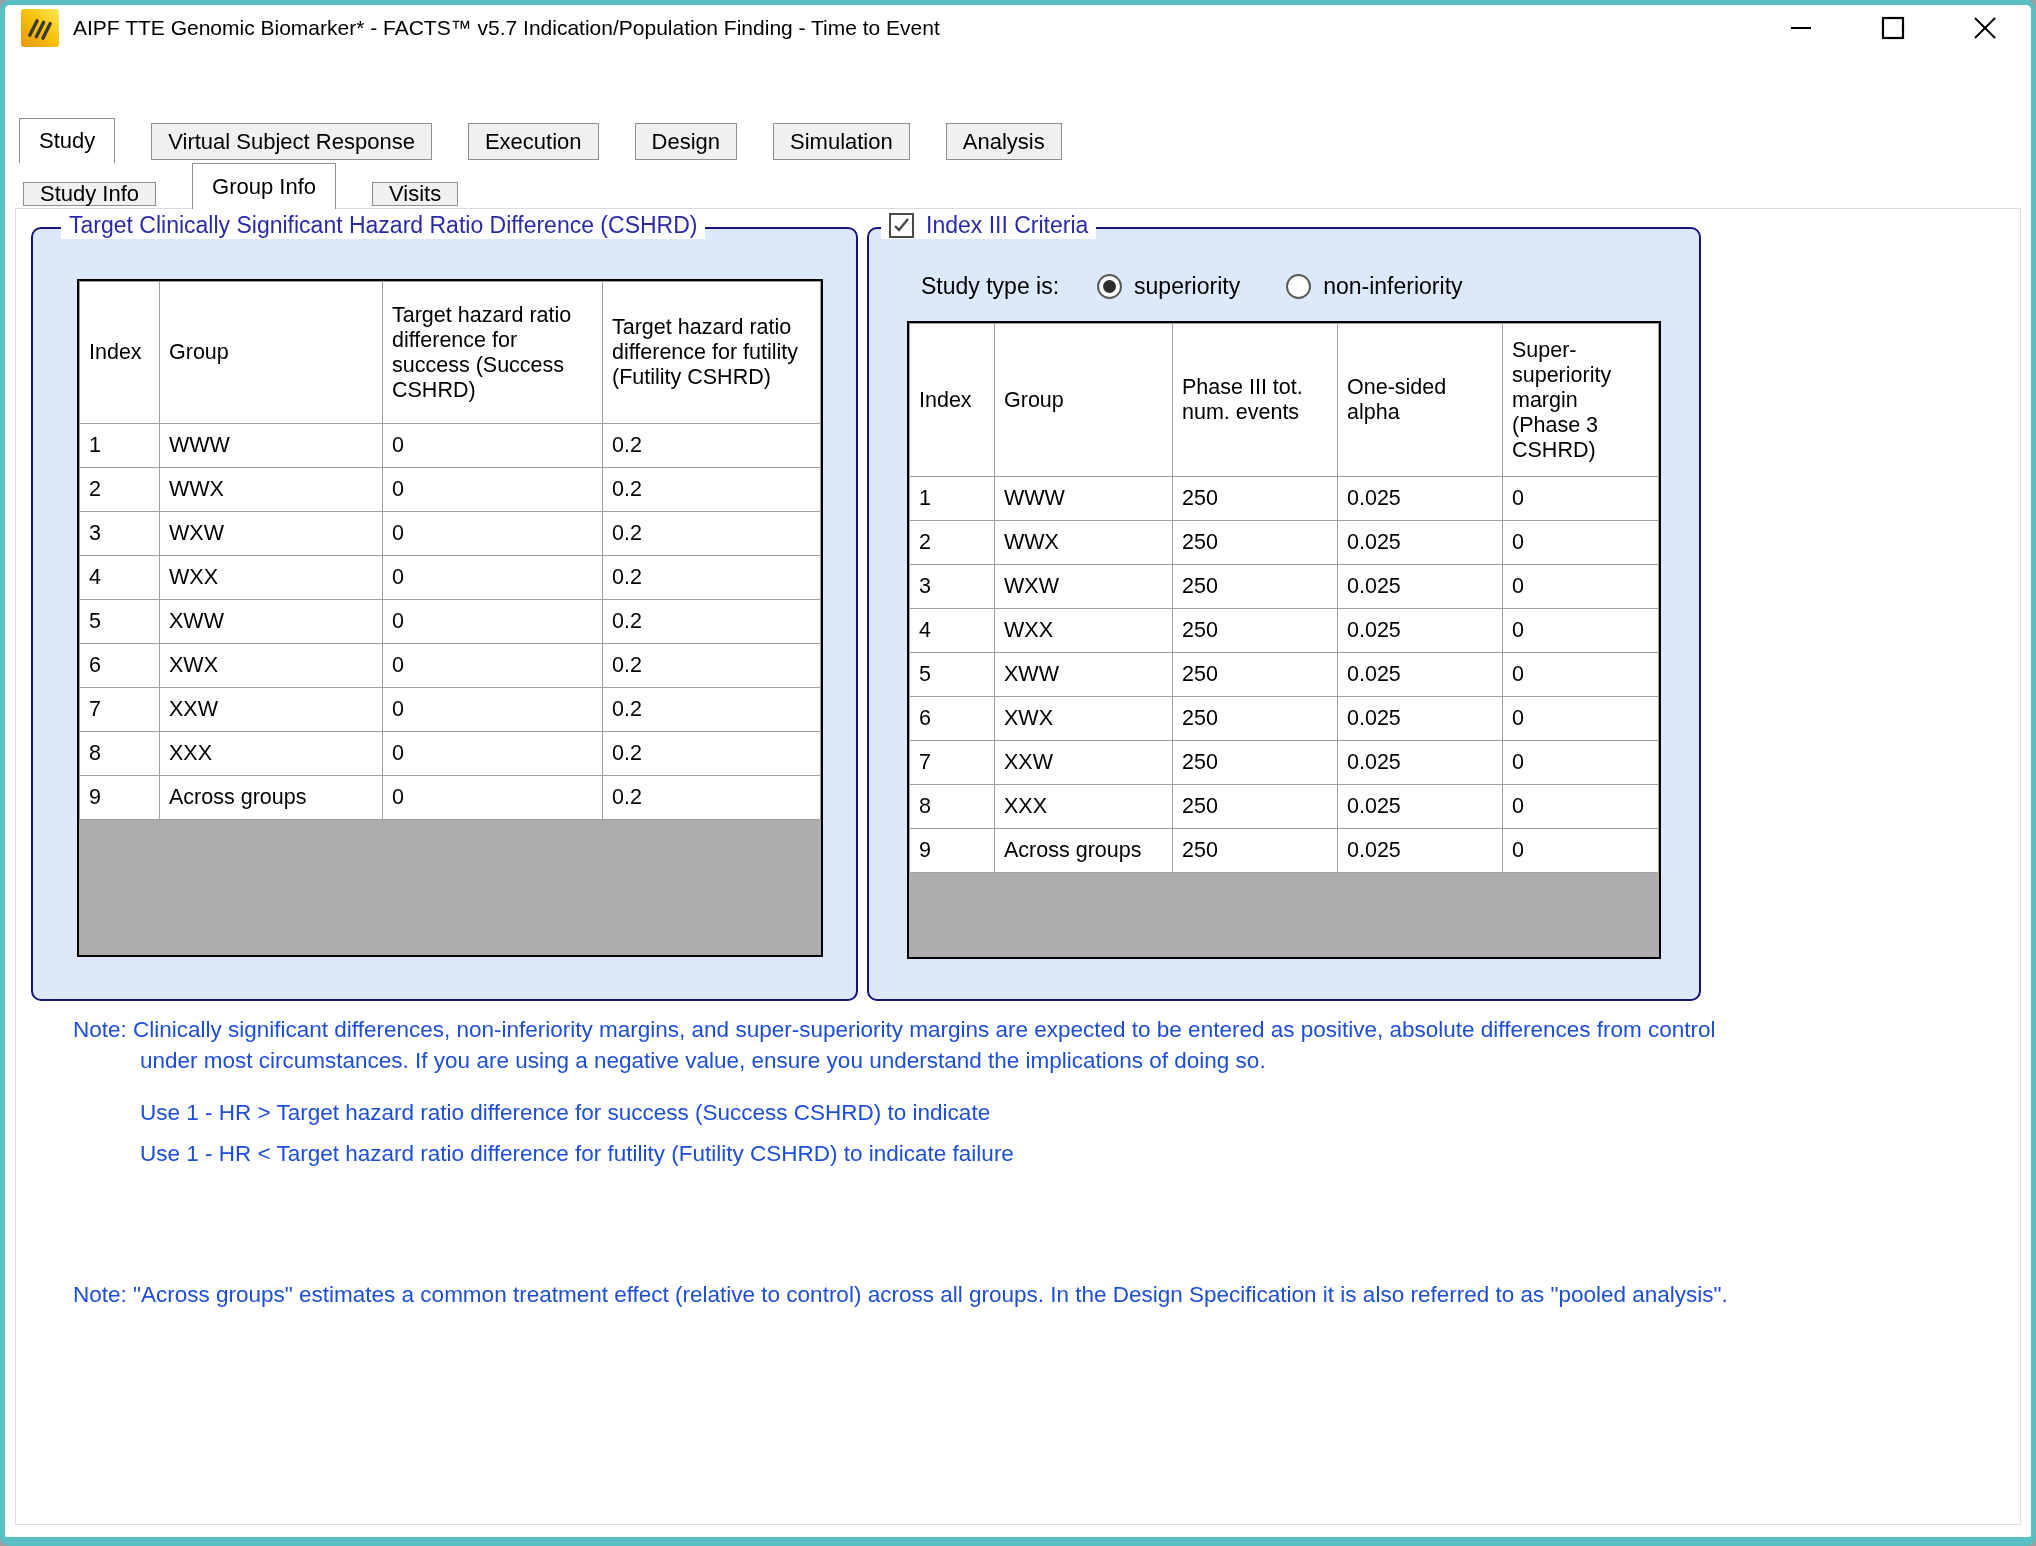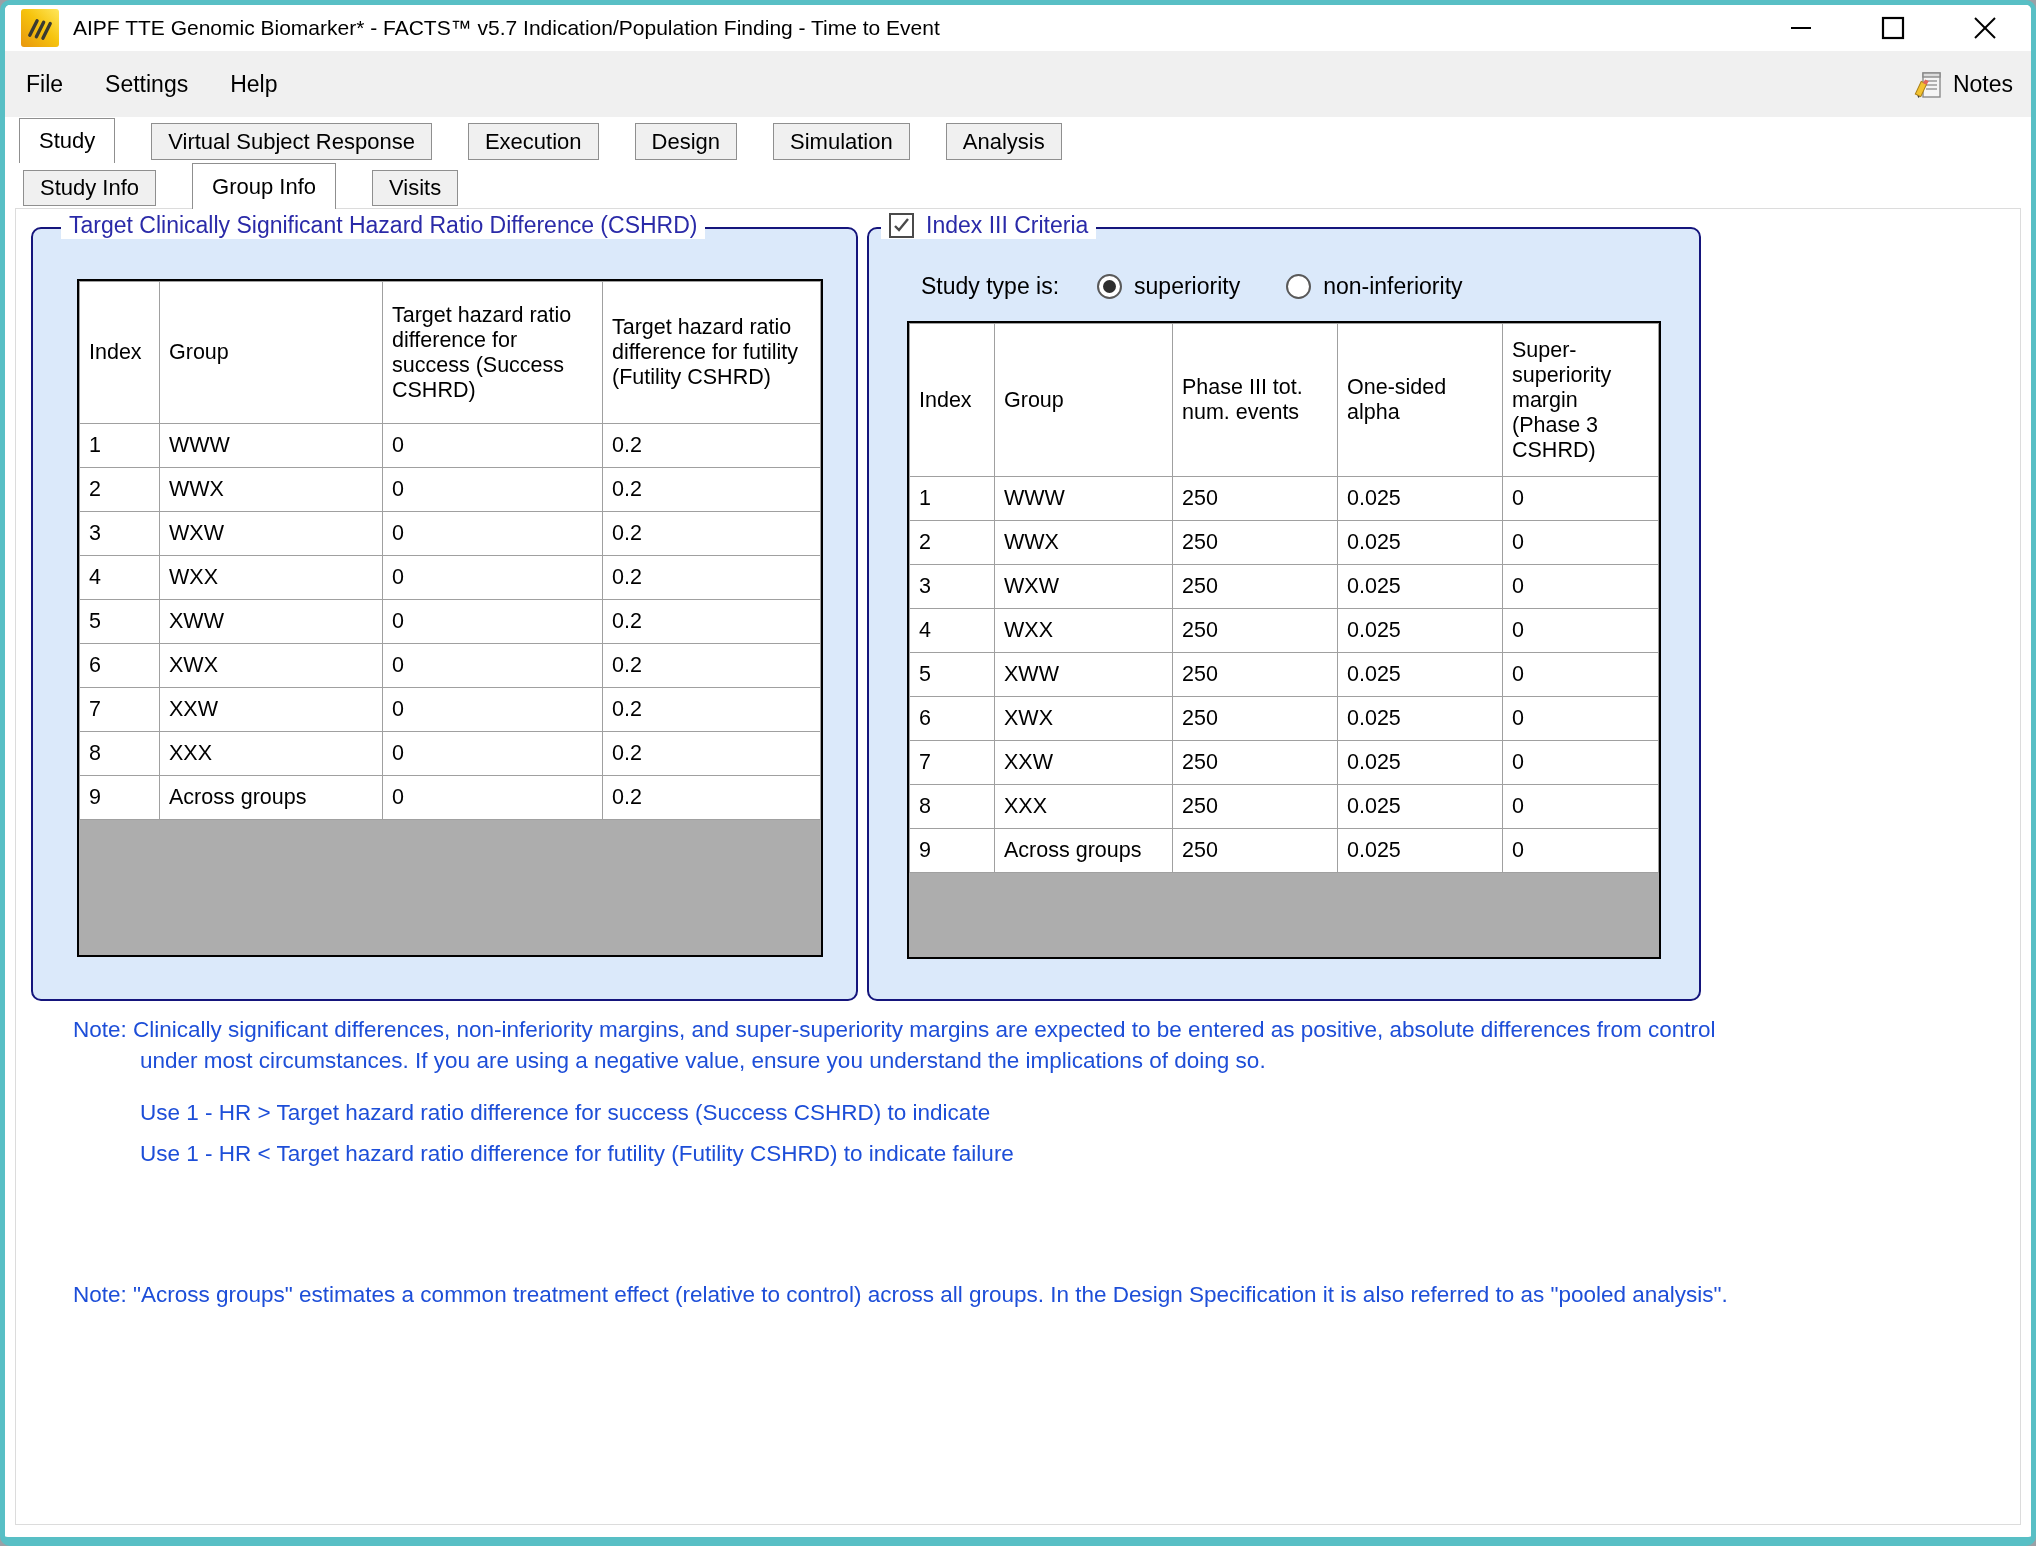--- a/index.html
+++ b/index.html
@@ -23,21 +23,21 @@
   .notes-btn{margin-left:auto;margin-right:18px;display:flex;align-items:center;gap:8px;font-size:23px;cursor:default;}
   
   .tabstrip{position:absolute;display:flex;align-items:flex-end;gap:37px;}
   .maintabs{left:14px;top:113px;height:45px;}
   .subtabs{left:18px;top:158px;height:46px;}
   .tab{
     box-sizing:border-box;background:#f0f0f0;border:1px solid #8f8f8f;margin-right:-1px;
     font-size:22px;display:flex;align-items:center;padding:0 16px;height:37px;margin-bottom:3px;white-space:nowrap;
   }
   .tab.active{background:#fff;border-bottom:none;height:45px;margin-bottom:0;padding:0 19px;z-index:2;}
-  .subtabs .tab{height:36px;}
+  .subtabs .tab{height:24px;}
   .subtabs .tab.active{height:46px;}
   
   .page-border{position:absolute;left:10px;right:10px;top:203px;bottom:12px;border:1px solid #dcdcdc;}
   
   .gb{position:absolute;background:#dbe9fa;border:2px solid #15157c;border-radius:10px;}
   #gb-left{left:26px;top:222px;width:823px;height:770px;}
   #gb-right{left:862px;top:222px;width:830px;height:770px;}
   .gb-label{
     position:absolute;top:-17px;left:28px;background:#fff;padding:0 8px;
     color:#2a2aa8;font-size:23px;white-space:nowrap;display:flex;align-items:center;gap:12px;
@@ -101,40 +101,20 @@
       </div>
       <div class="win-btn">
         <svg width="26" height="26" viewBox="0 0 26 26">
             <line x1="3" y1="3" x2="23" y2="23" stroke="#000" stroke-width="2"></line>
             <line x1="23" y1="3" x2="3" y2="23" stroke="#000" stroke-width="2"></line>
           </svg>
       </div>
     </div>
   </div>
 
-  <div class="menubar">
-    <span class="menu-item">File</span>
-    <span class="menu-item">Settings</span>
-    <span class="menu-item">Help</span>
-    <span class="notes-btn">
-      <svg width="32" height="32" viewBox="0 0 32 32">
-        <rect x="10" y="5" width="17" height="24" fill="#f5f5f5" stroke="#8a8a8a" stroke-width="1.4"></rect>
-        <rect x="10" y="5" width="17" height="4" fill="#dcdcdc" stroke="#8a8a8a" stroke-width="1.4"></rect>
-        <line x1="13" y1="13" x2="24" y2="13" stroke="#9a9a9a" stroke-width="1.3"></line>
-        <line x1="13" y1="17" x2="24" y2="17" stroke="#9a9a9a" stroke-width="1.3"></line>
-        <line x1="13" y1="21" x2="24" y2="21" stroke="#9a9a9a" stroke-width="1.3"></line>
-        <g>
-          <polygon points="4,27 7,28.5 5.5,30" fill="#3b3b3b"></polygon>
-          <rect x="5" y="14" width="6" height="14" transform="rotate(25 8 21)" fill="#f2c230" stroke="#a97d12" stroke-width="1"></rect>
-          <polygon points="12.2,11.5 15.8,13.2 13.4,16.8 9.8,15" fill="#e2675a"></polygon>
-        </g>
-      </svg>
-      <span>Notes</span>
-    </span>
-  </div>
 
   <div class="tabstrip maintabs">
     <span class="tab active">Study</span>
     <span class="tab">Virtual Subject Response</span>
     <span class="tab">Execution</span>
     <span class="tab">Design</span>
     <span class="tab">Simulation</span>
     <span class="tab">Analysis</span>
   </div>
 

